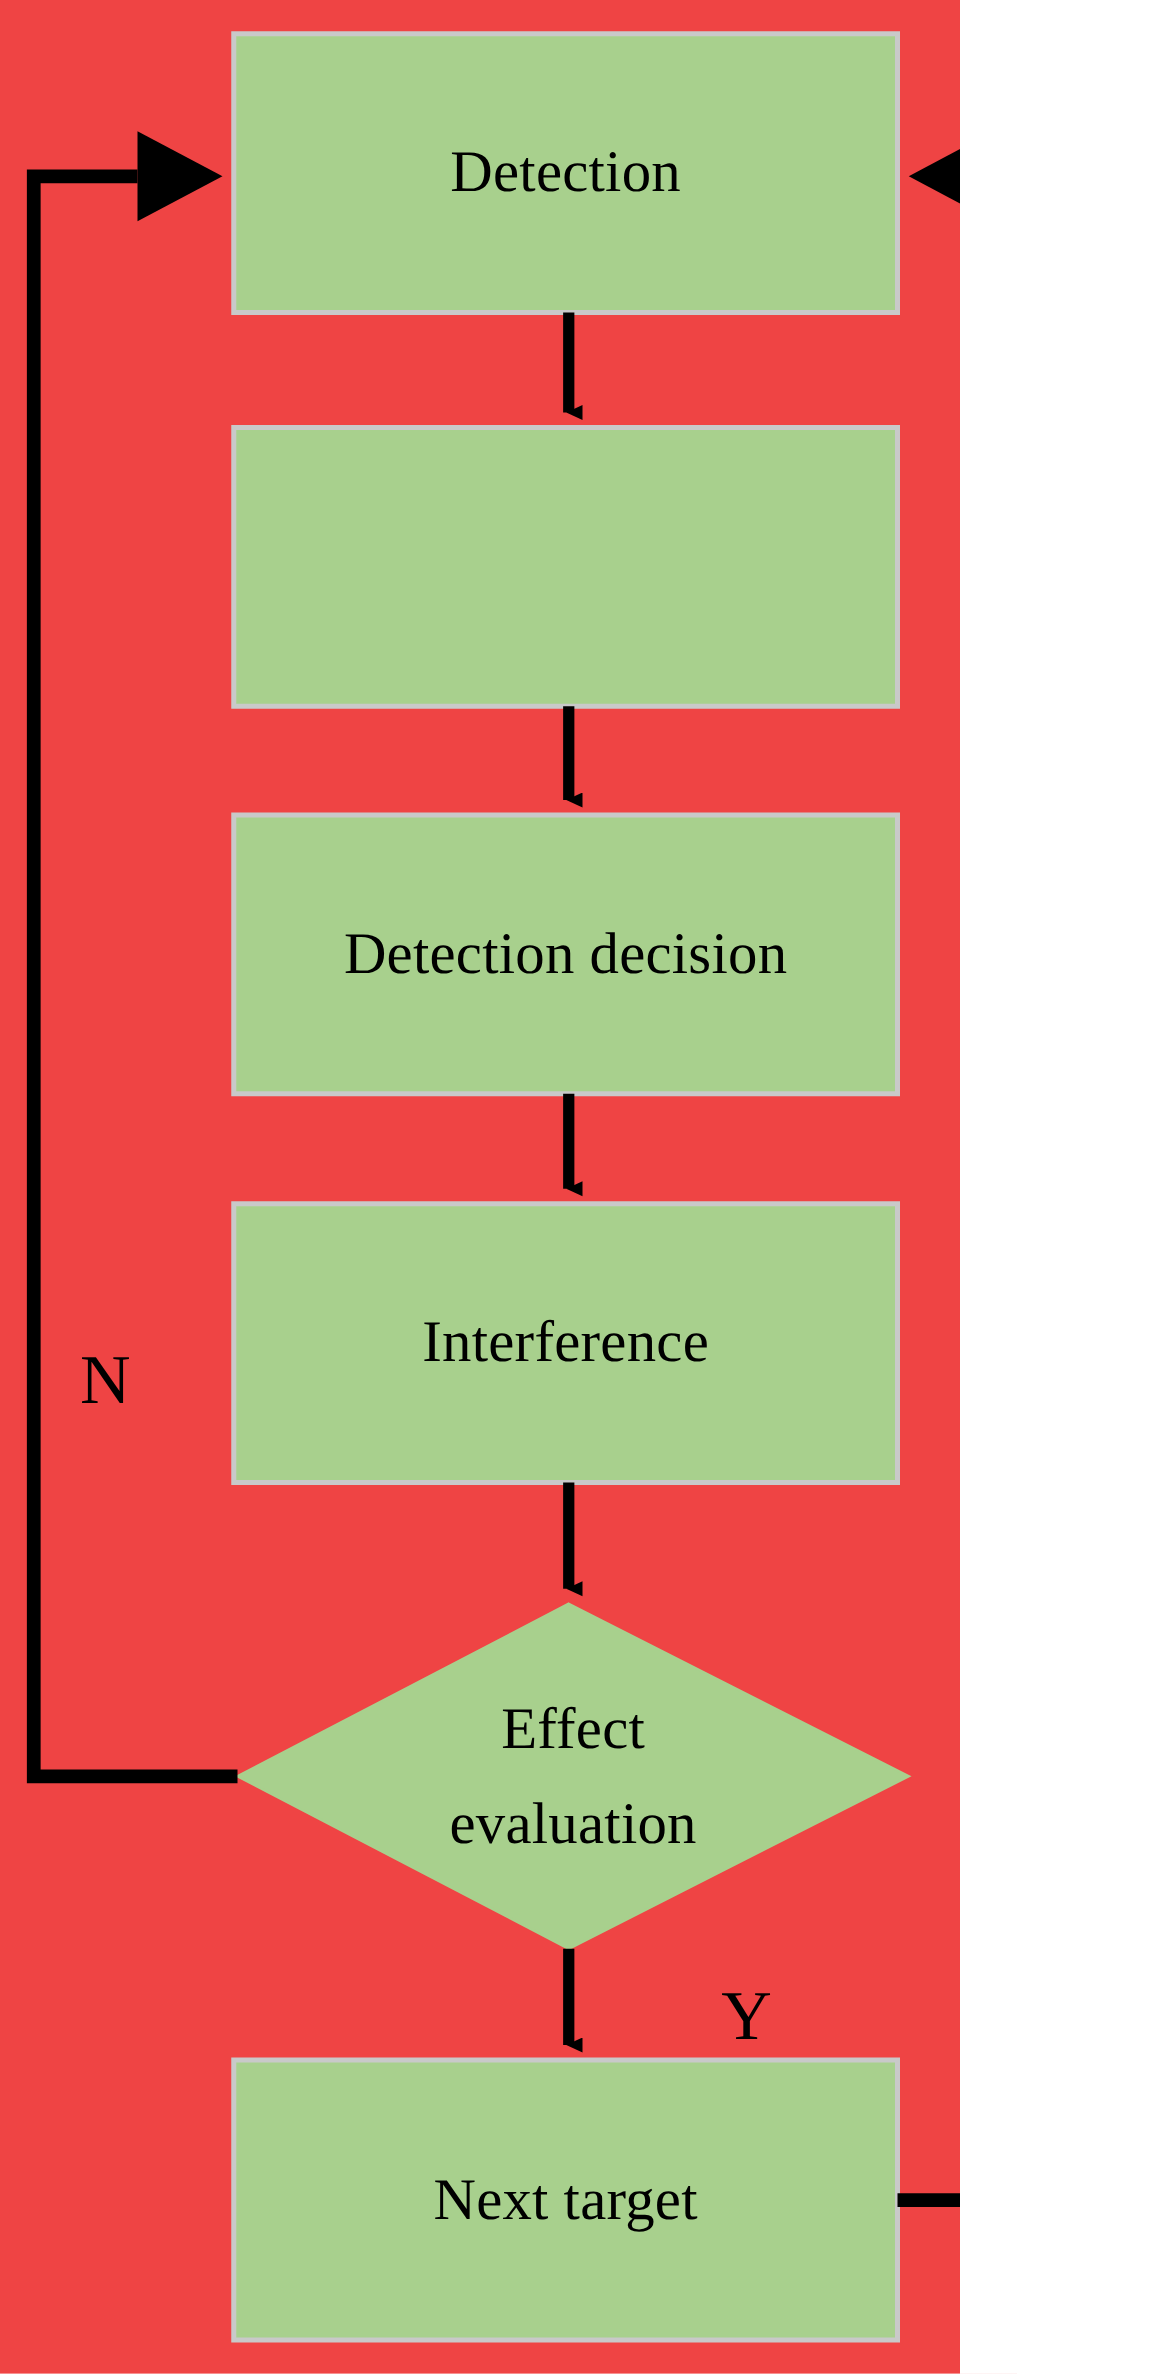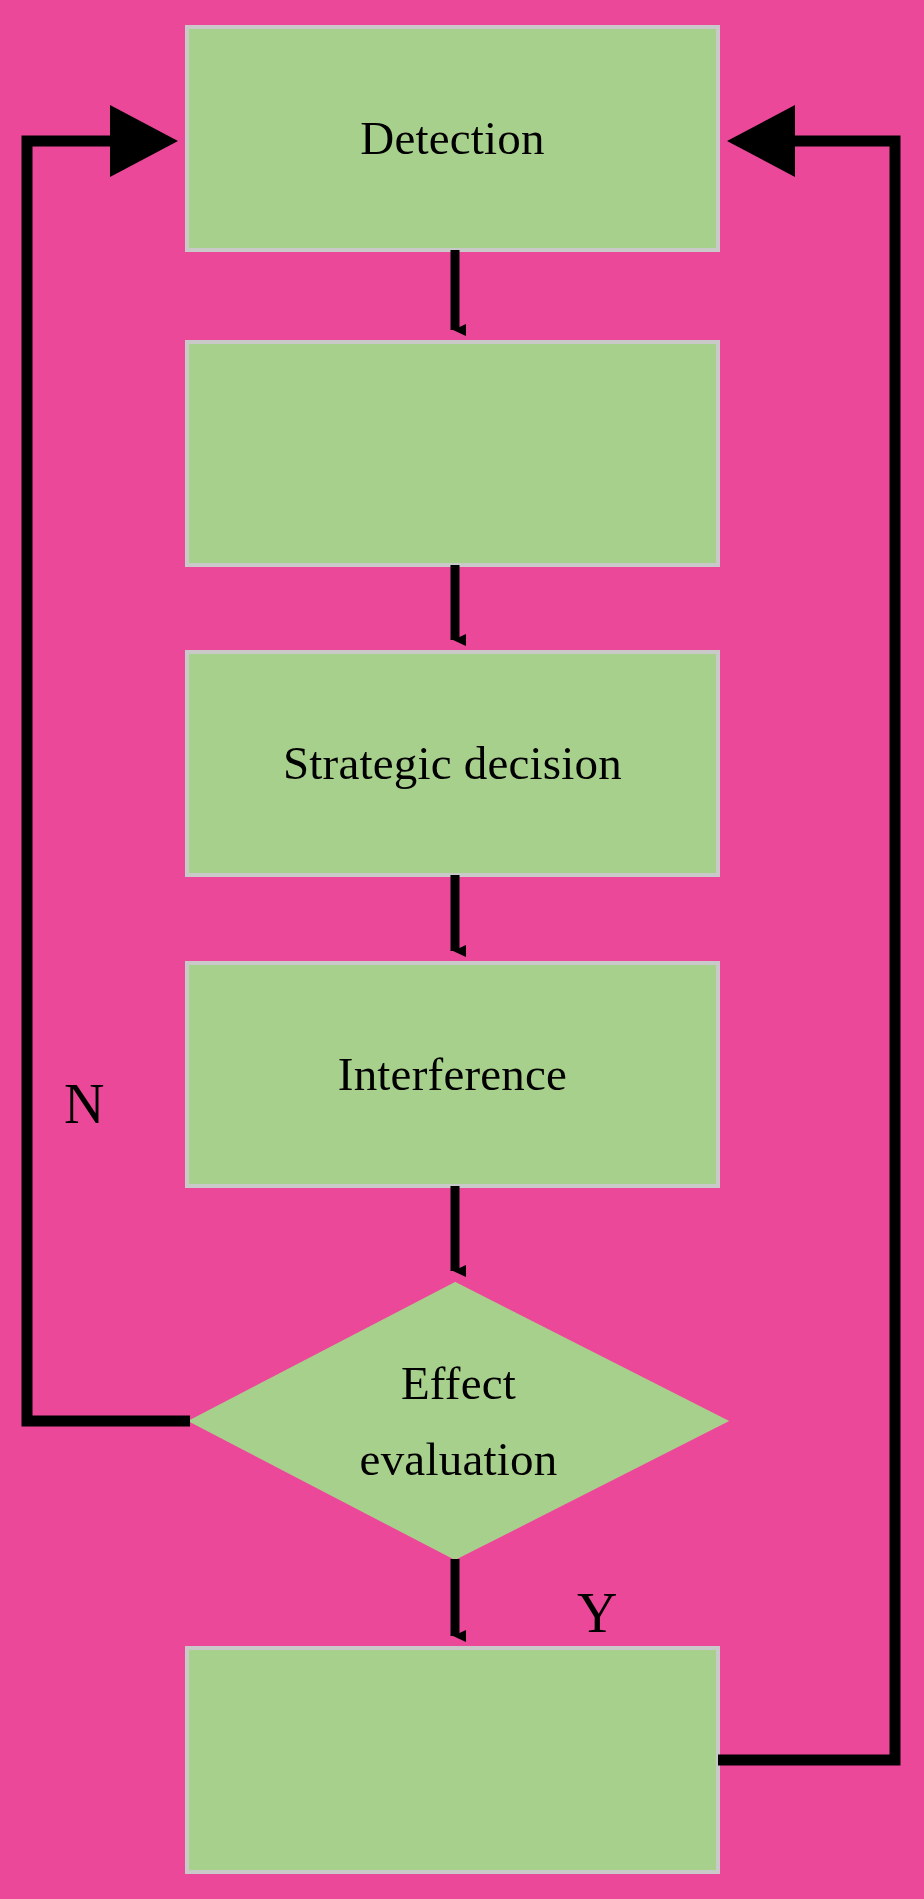--- a/index.html
+++ b/index.html
@@ -5,23 +5,23 @@
   html, body {
     margin: 0;
     padding: 0;
     background: #ffffff;
   }
   body {
     font-family: "Liberation Serif", serif;
   }
   #canvas {
     position: relative;
-    width: 924px;
+    width: 768px;
     height: 1899px;
-    background: #ec4899;
+    background: #ef4444;
     overflow: hidden;
   }
   #canvas svg {
     position: absolute;
     top: 0;
     left: 0;
     width: 924px;
     height: 1899px;
   }
   .node-label {
@@ -101,25 +101,26 @@
 
     <g>
       <path d="M 718 1760 L 895 1760 L 895 141 L 795 141" fill="none" stroke="#000000" stroke-width="11" stroke-linecap="butt"></path>
       <polygon points="795,105 727,141 795,177" fill="#000000"></polygon>
     </g>
   </svg>
 
   <div class="node-label" style="left:187px; top:27px; width:531px; height:223px;">Detection</div>
 
 
-  <div class="node-label" style="left:187px; top:652px; width:531px; height:223px;">Strategic decision</div>
+  <div class="node-label" style="left:187px; top:652px; width:531px; height:223px;">Detection decision</div>
 
   <div class="node-label" style="left:187px; top:963px; width:531px; height:223px;">Interference</div>
 
   <div class="node-label" style="left:190px; top:1283px; width:537px; height:276px;">Effect
 evaluation</div>
 
+  <div class="node-label" style="left:187px; top:1648px; width:531px; height:224px;">Next target</div>
 
   <div class="edge-label" style="left:64px; top:1076px;">N</div>
 
   <div class="edge-label" style="left:577px; top:1585px;">Y</div>
 
 </div>
 
 </body></html>

